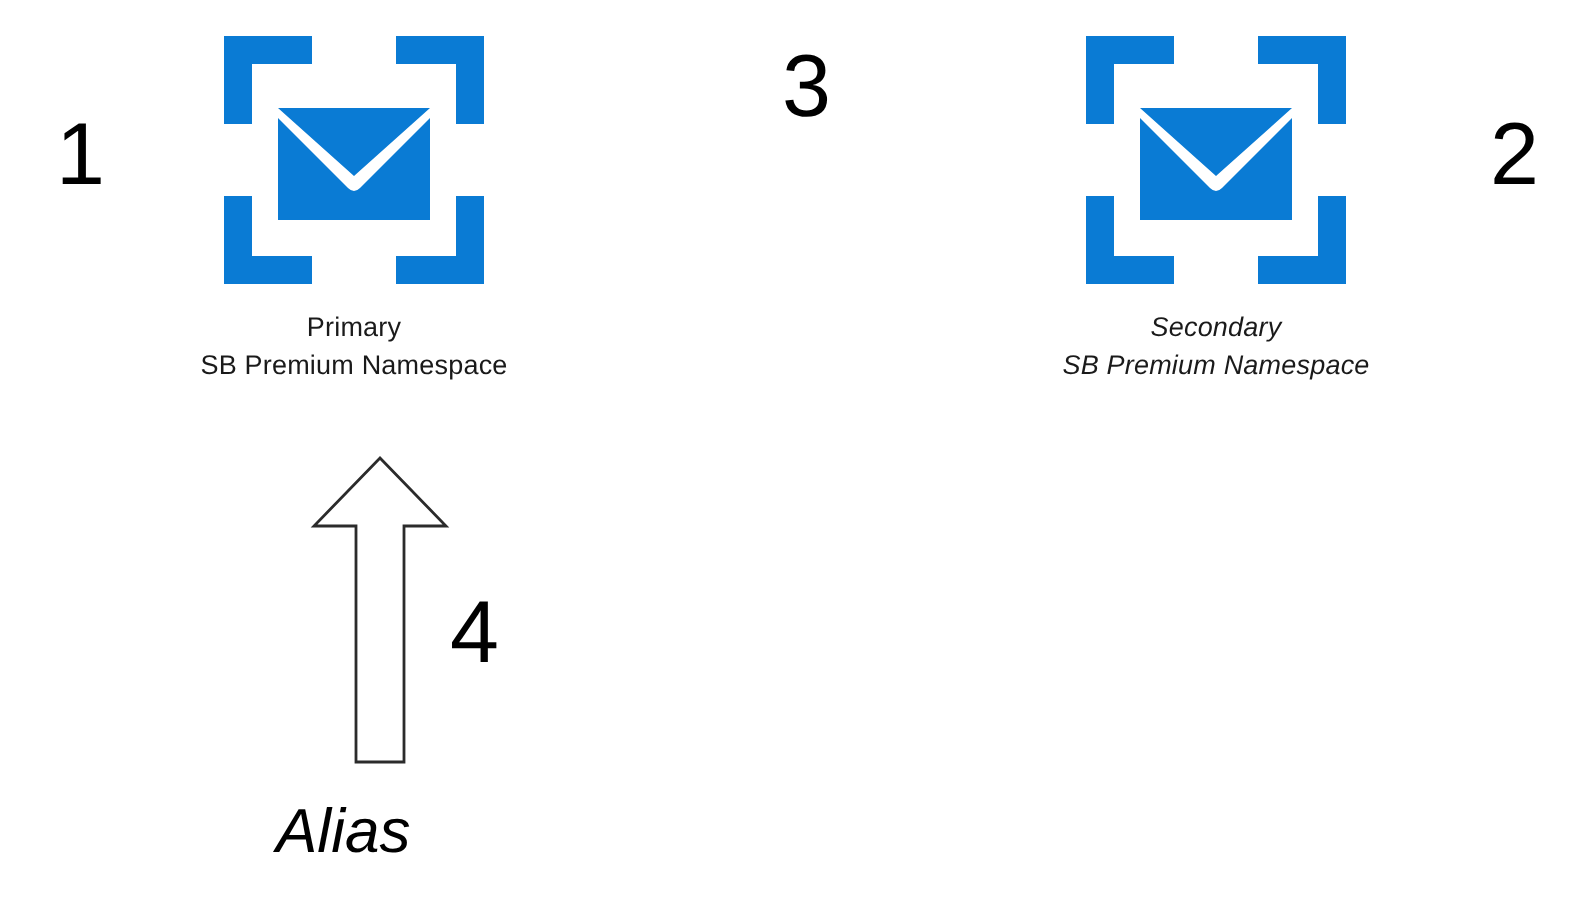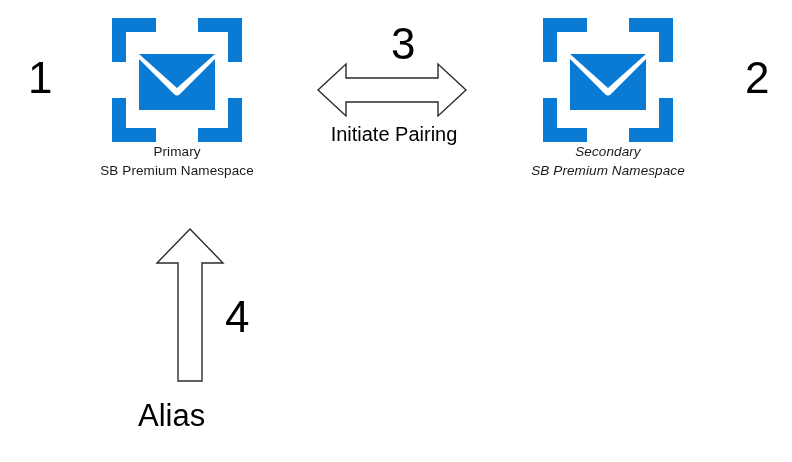--- a/index.html
+++ b/index.html
@@ -29,21 +29,21 @@
     width: 130px;
     height: 124px;
     margin: 0 auto;
   }
   .node-icon svg {
     display: block;
     width: 130px;
     height: 124px;
   }
   .node-caption {
-    margin-top: 0;
+    margin-top: 12px;
     text-align: center;
     font-size: 13.5px;
     line-height: 19px;
     color: #1a1a1a;
     letter-spacing: 0.1px;
   }
   .node-caption .cap-line {
     display: block;
     white-space: nowrap;
   }
@@ -99,20 +99,21 @@
     height: 158px;
     margin-left: 12px;
   }
   .alias-label {
     margin-top: 14px;
     margin-left: -2px;
     font-size: 31px;
     line-height: 36px;
     color: #000000;
     white-space: nowrap;
+    font-style: italic;
   }
 
   .outline-shape {
     fill: #ffffff;
     stroke: #2b2b2b;
     stroke-width: 1.4;
     stroke-linejoin: miter;
   }
 </style>
 </head>
@@ -159,26 +160,20 @@
       </svg>
     </div>
     <div class="node-caption">
       <span class="cap-line">Secondary</span>
       <span class="cap-line">SB Premium Namespace</span>
     </div>
   </div>
 
   <div class="step-number" id="step-3">3</div>
 
-  <div id="pairing-group">
-    <svg viewBox="0 0 152 56" xmlns="http://www.w3.org/2000/svg">
-      <path class="outline-shape" d="M2 28 L30 2 L30 16 L122 16 L122 2 L150 28 L122 54 L122 40 L30 40 L30 54 Z"></path>
-    </svg>
-    <div class="pairing-label">Initiate Pairing</div>
-  </div>
 
   <div class="step-number" id="step-4">4</div>
 
   <div id="alias-group">
     <svg viewBox="0 0 76 158" xmlns="http://www.w3.org/2000/svg">
       <path class="outline-shape" d="M38 3 L71 37 L50 37 L50 155 L26 155 L26 37 L5 37 Z"></path>
     </svg>
     <div class="alias-label">Alias</div>
   </div>
 

